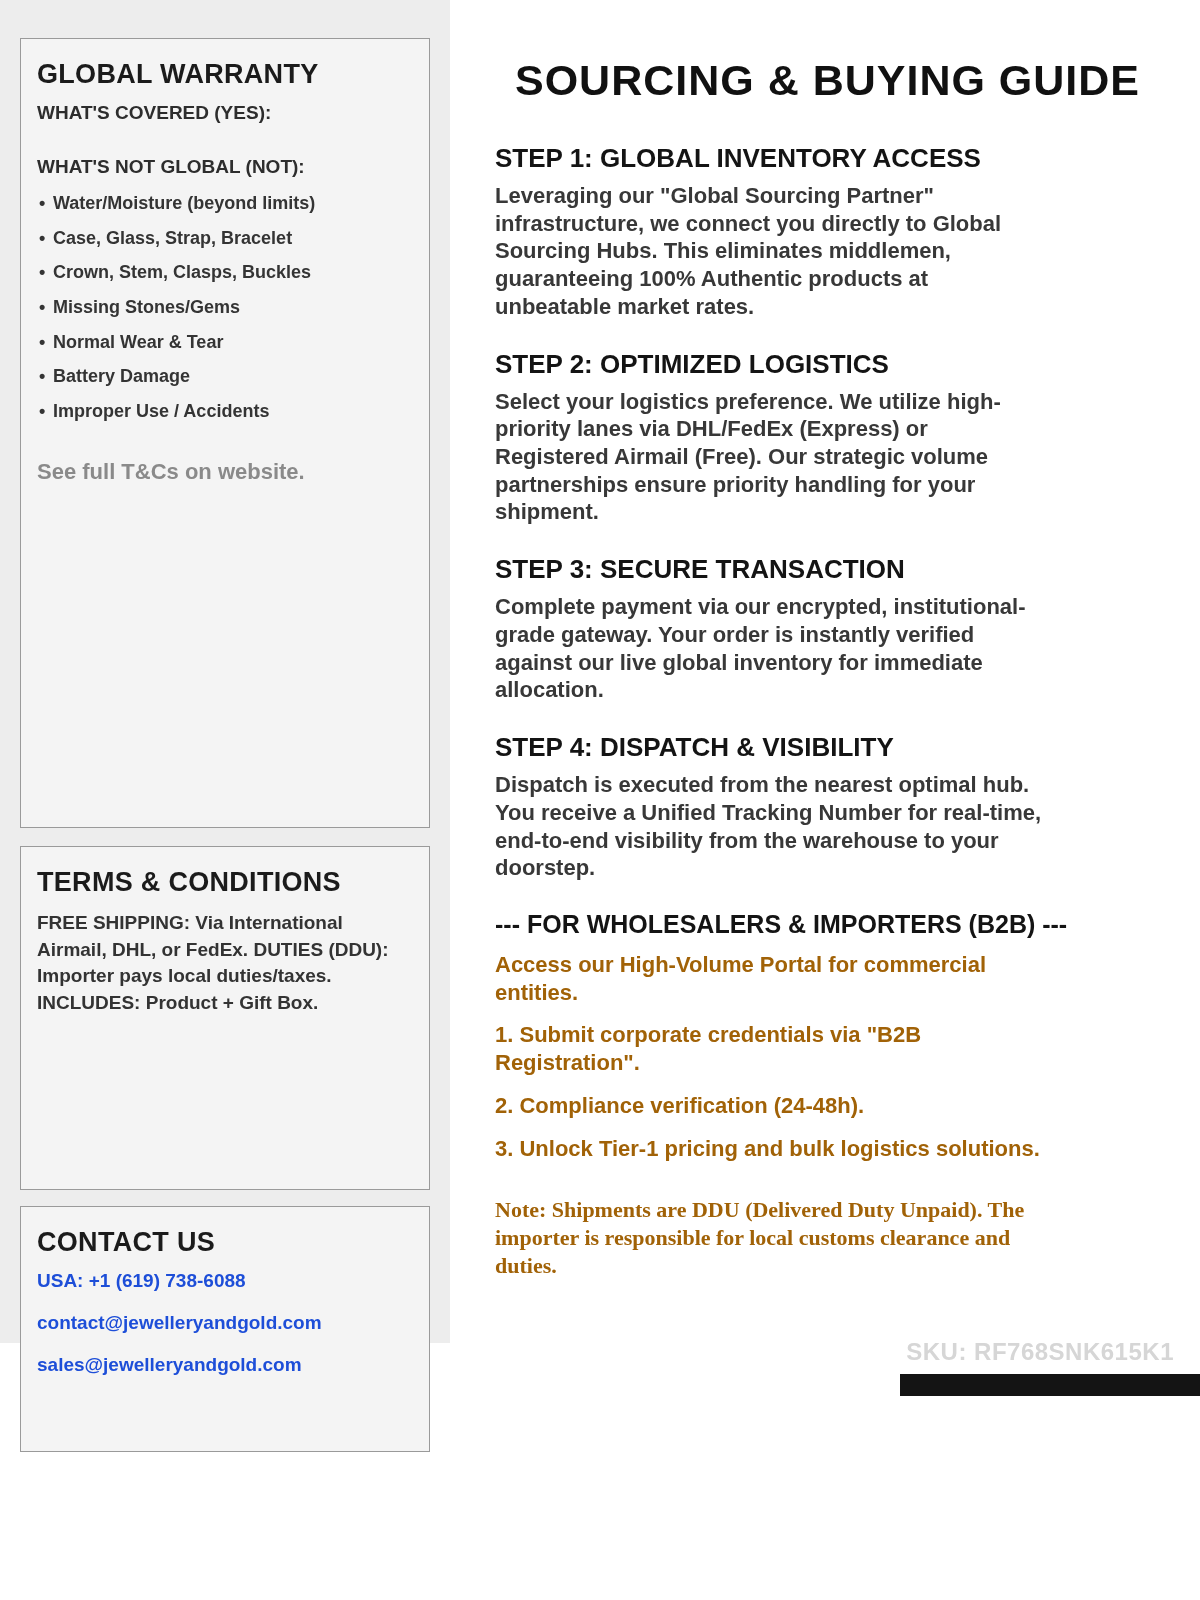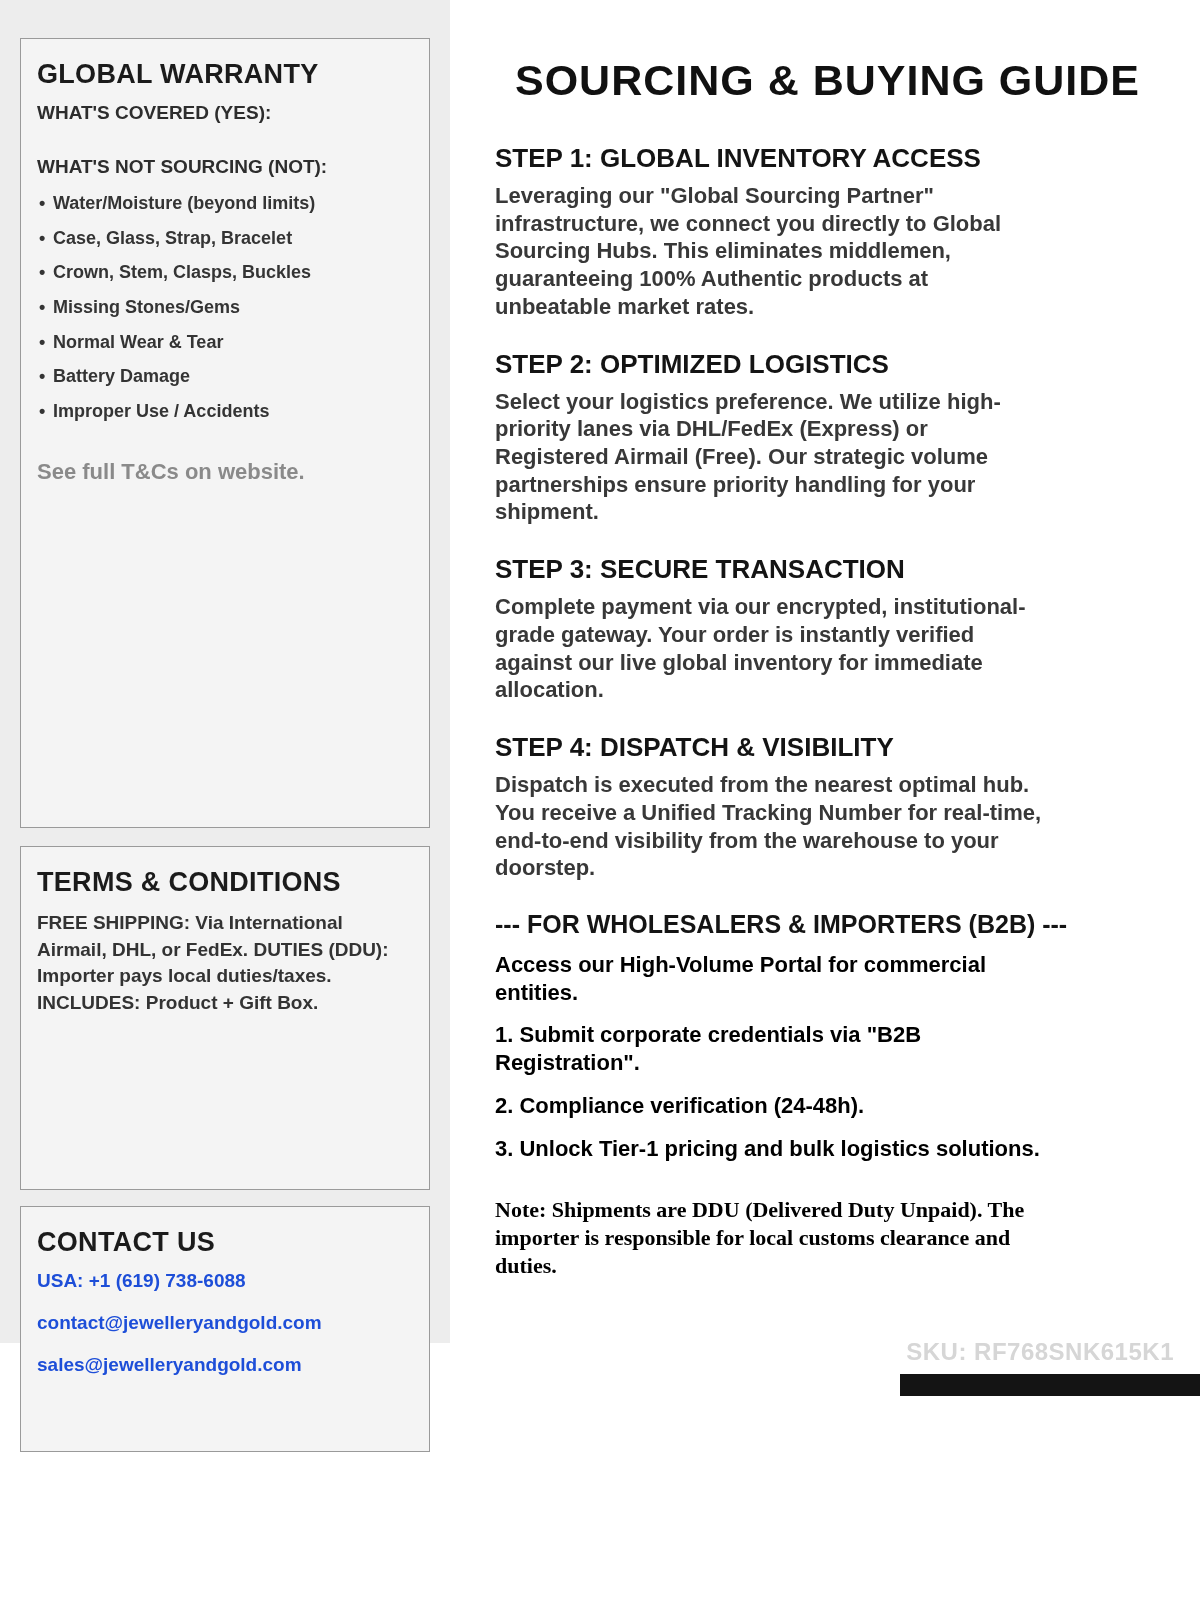--- a/index.html
+++ b/index.html
@@ -64,21 +64,21 @@
     font-size: 26px; font-weight: 800; color: #141414; margin: 0 0 8px;
   }
   .step-body {
     font-size: 22px; font-weight: 600; color: #383838;
     line-height: 1.26; margin: 0 0 28px; max-width: 552px;
   }
   .b2b-heading {
     font-size: 25px; font-weight: 800; color: #141414; margin: 10px 0 12px;
   }
   .b2b-line {
-    font-size: 22px; font-weight: 600; color: #000000;
+    font-size: 22px; font-weight: 600; color: #a16207;
     line-height: 1.26; margin: 0 0 15px; max-width: 560px;
   }
   .note { margin-top: 34px; font-family: Liberation Serif, serif; }
 
   .sku {
     position: absolute; right: 26px; bottom: 30px;
     font-size: 24px; font-weight: 700; color: #d6d6d6;
     letter-spacing: .5px;
   }
   .bottom-bar {
@@ -87,21 +87,21 @@
   }
 </style>
 </head>
 <body>
 
 <div class="sidebar">
 
   <div class="panel panel-warranty">
     <h2 class="panel-title">GLOBAL WARRANTY</h2>
     <div class="subhead">WHAT'S COVERED (YES):</div>
-    <div class="subhead subhead-gap">WHAT'S NOT SOURCING (NOT):</div>
+    <div class="subhead subhead-gap">WHAT'S NOT GLOBAL (NOT):</div>
     <ul class="blist">
       <li>Water/Moisture (beyond limits)</li>
       <li>Case, Glass, Strap, Bracelet</li>
       <li>Crown, Stem, Clasps, Buckles</li>
       <li>Missing Stones/Gems</li>
       <li>Normal Wear &amp; Tear</li>
       <li>Battery Damage</li>
       <li>Improper Use / Accidents</li>
     </ul>
     <div class="footnote">See full T&amp;Cs on website.</div>

